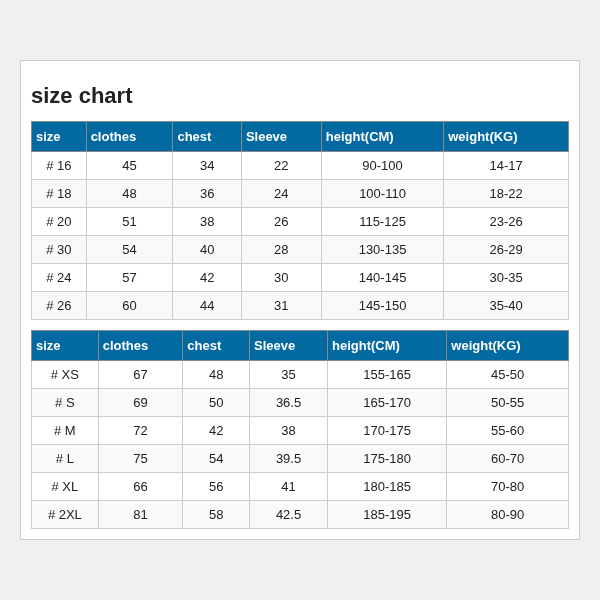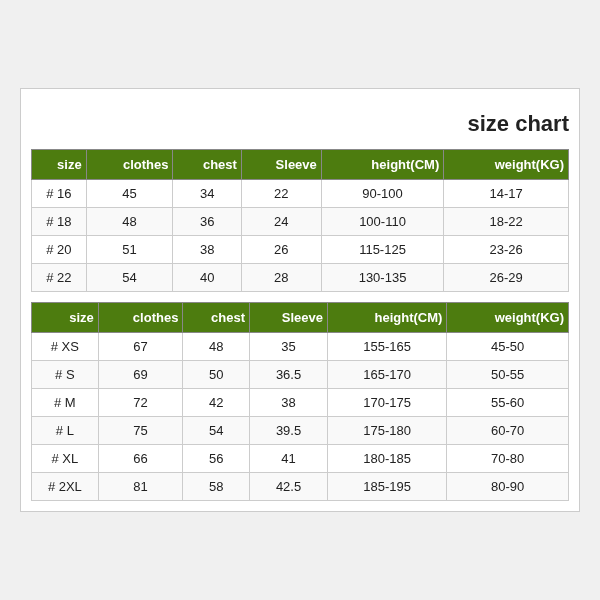--- a/index.html
+++ b/index.html
@@ -19,38 +19,38 @@
     }
 
     .container {
       background: #ffffff;
       border: 1px solid #cccccc;
       width: 560px;
       padding: 10px;
     }
 
     .title {
-      text-align: right;
+      text-align: left;
       font-size: 22px;
       font-weight: bold;
       padding: 12px 0;
       color: #222;
     }
 
     table {
       width: 100%;
       border-collapse: collapse;
       font-size: 13px;
     }
 
     th {
-      background: #4d7c0f;
+      background: #0369a1;
       color: #ffffff;
       padding: 7px 4px;
-      text-align: right;
+      text-align: left;
       font-weight: bold;
       border: 1px solid #888;
     }
 
     td {
       border: 1px solid #cccccc;
       padding: 6px 4px;
       text-align: center;
       color: #222;
       background: #ffffff;
@@ -100,26 +100,42 @@
         </tr>
         <tr>
           <td># 20</td>
           <td>51</td>
           <td>38</td>
           <td>26</td>
           <td>115-125</td>
           <td>23-26</td>
         </tr>
         <tr>
-          <td># 22</td>
+          <td># 30</td>
           <td>54</td>
           <td>40</td>
           <td>28</td>
           <td>130-135</td>
           <td>26-29</td>
+        </tr>
+        <tr>
+          <td># 24</td>
+          <td>57</td>
+          <td>42</td>
+          <td>30</td>
+          <td>140-145</td>
+          <td>30-35</td>
+        </tr>
+        <tr>
+          <td># 26</td>
+          <td>60</td>
+          <td>44</td>
+          <td>31</td>
+          <td>145-150</td>
+          <td>35-40</td>
         </tr>
       </tbody>
   </table>
 
   <div class="spacer"></div>
 
   <table>
     <thead>
       <tr>
       <th>size</th>

